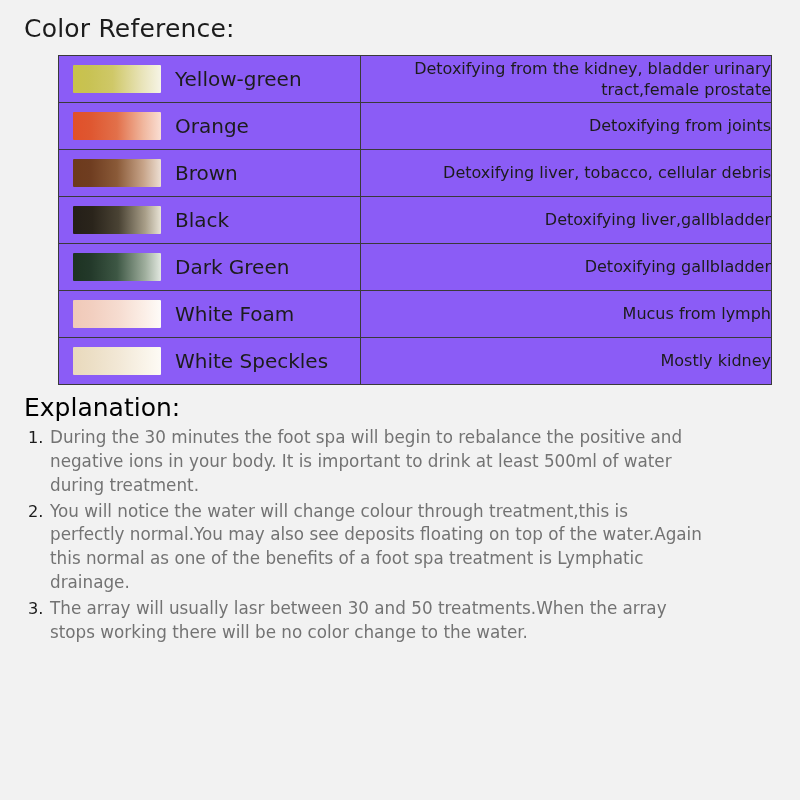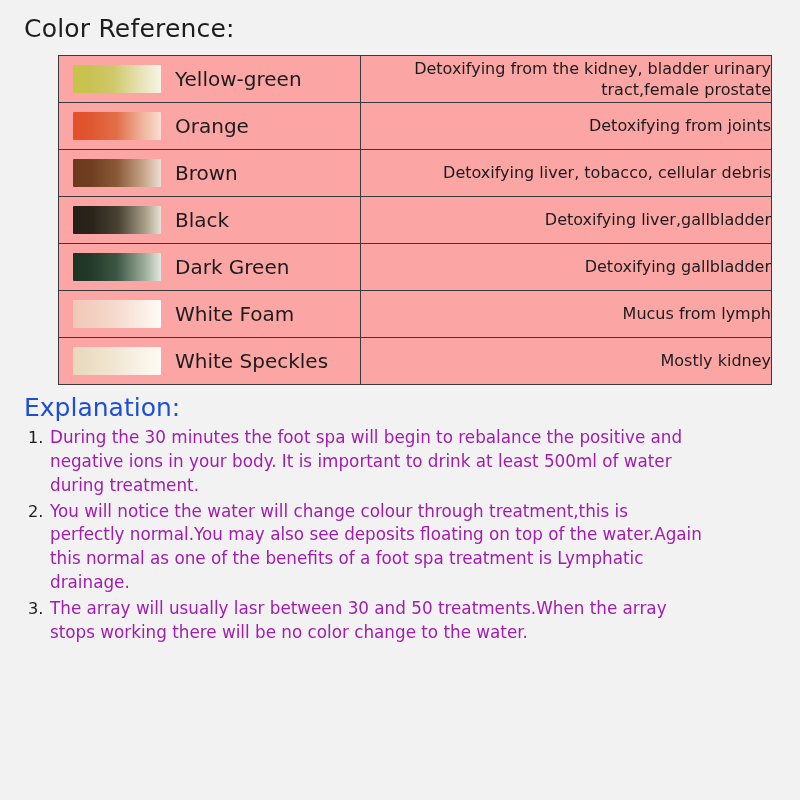--- a/index.html
+++ b/index.html
@@ -25,21 +25,21 @@
     font-size: 25px;
     font-weight: 400;
     letter-spacing: 0.2px;
     color: #1c1c1c;
     margin: 0 0 12px 2px;
   }
   table.color-table {
     border-collapse: collapse;
     width: 714px;
     margin-left: 36px;
-    background: #fca5a5;
+    background: #8b5cf6;
     table-layout: fixed;
   }
   table.color-table td {
     border: 1px solid #3a3a3a;
     padding: 0;
     vertical-align: middle;
   }
   td.swatch-cell {
     width: 285px;
     padding: 0;
@@ -68,35 +68,35 @@
   .swatch-label {
     font-size: 20px;
     color: #1c1c1c;
     margin-left: 14px;
     white-space: nowrap;
   }
   .explanation-heading {
     font-size: 25px;
     font-weight: 400;
     margin: 8px 0 4px 2px;
-    color: #1d4ed8;
+    color: #000000;
   }
   ol.explanation {
     list-style: none;
     margin: 0;
     padding: 0 6px 0 6px;
     counter-reset: expitem;
   }
   ol.explanation li {
     position: relative;
     padding-left: 22px;
     margin-bottom: 2px;
     font-size: 16.8px;
     line-height: 1.42;
-    color: #a21caf;
+    color: #737373;
   }
   ol.explanation li::before {
     counter-increment: expitem;
     content: counter(expitem) ".";
     position: absolute;
     left: 0;
     top: 0;
     font-size: 16.2px;
     color: #1c1c1c;
   }

